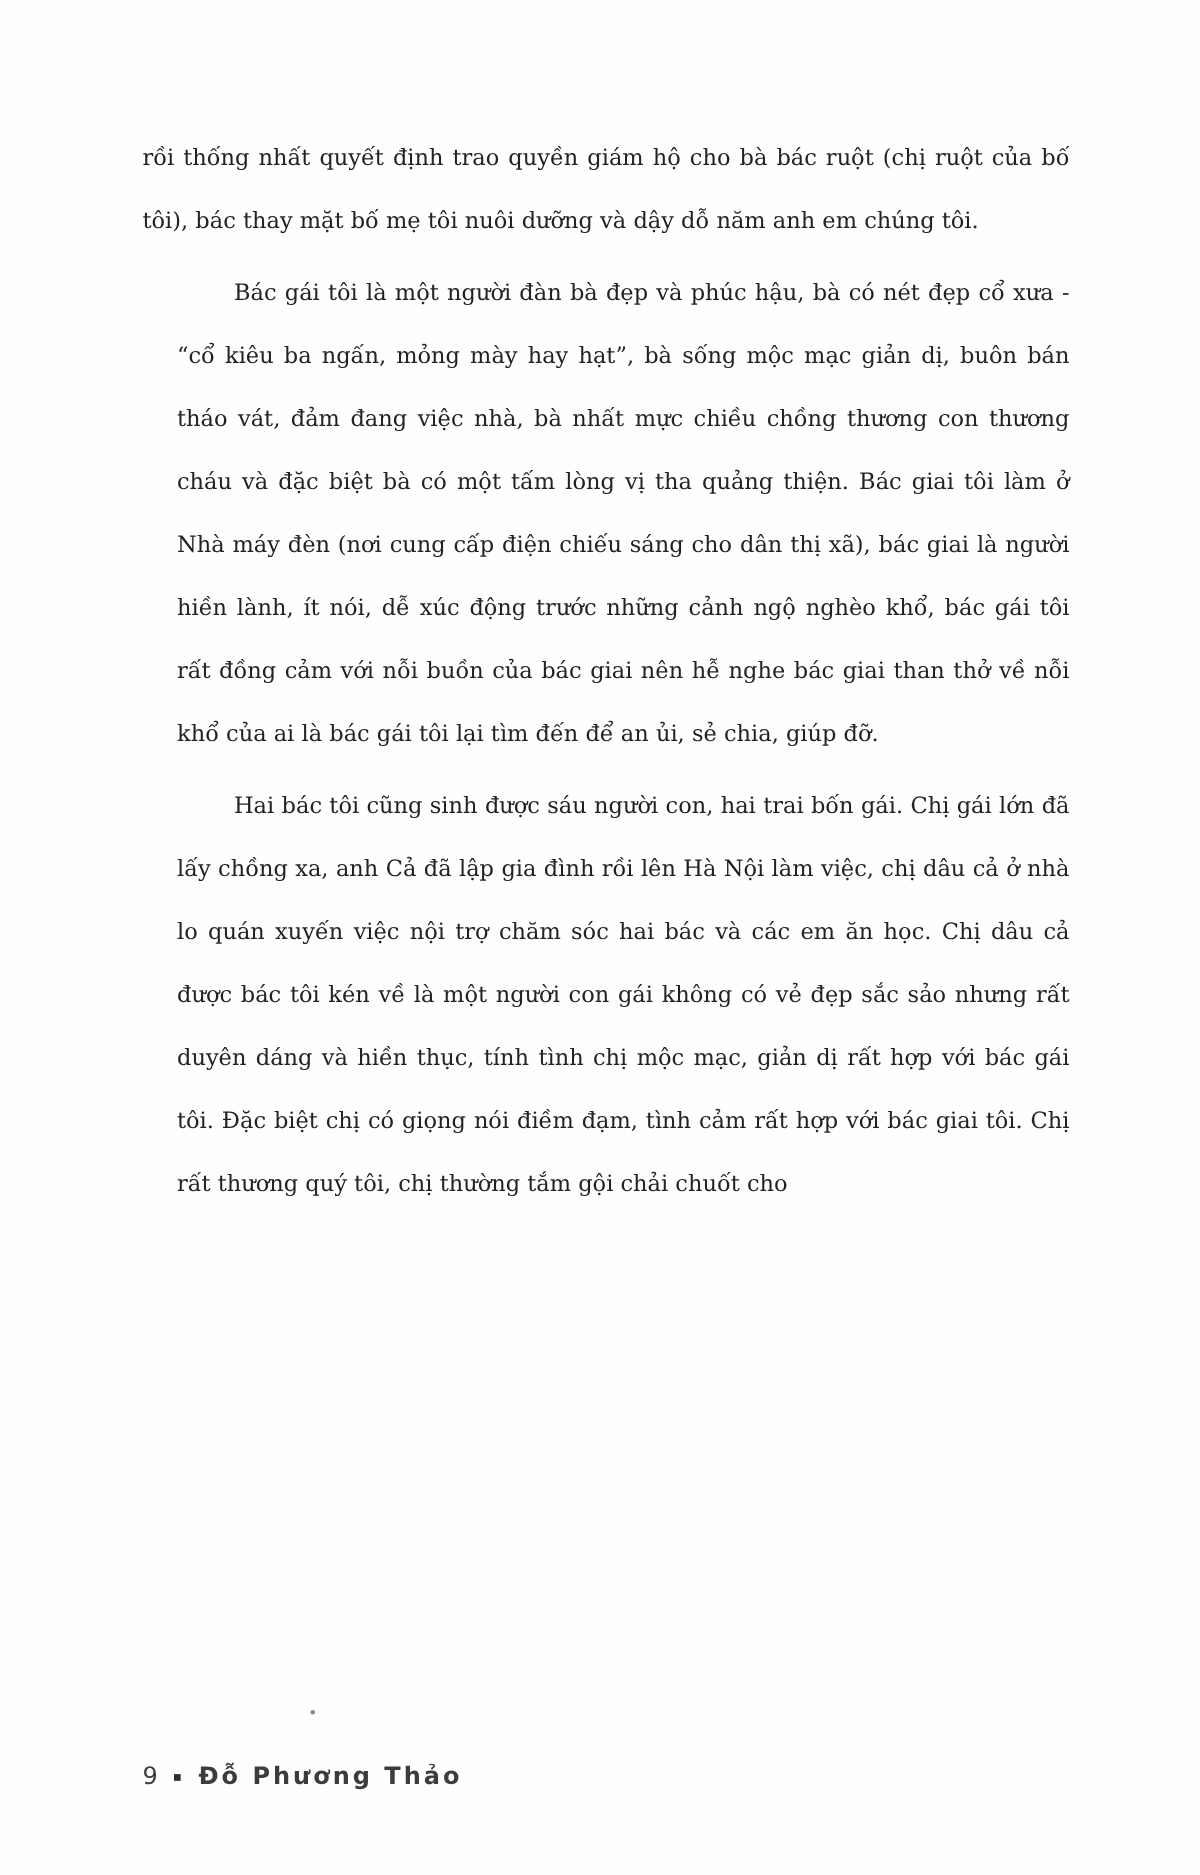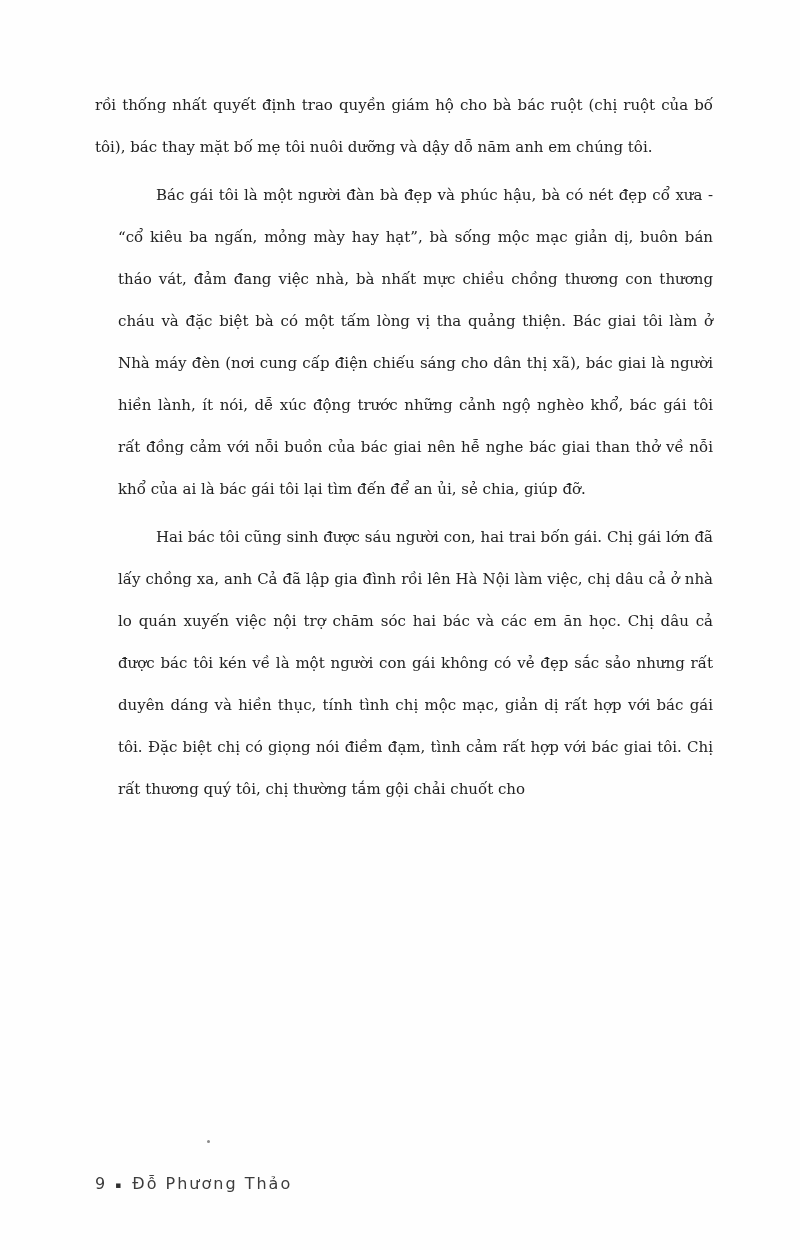--- a/index.html
+++ b/index.html
@@ -47,21 +47,21 @@
   }
   .footer .page-number {
     letter-spacing: 1px;
   }
   .footer .separator {
     font-size: 9px;
     color: #2e2e2e;
     transform: translateY(1px);
   }
   .footer .author {
-    font-weight: 400;
+    font-weight: 700;
   }
   .artifact-dot {
     position: absolute;
     left: 207px;
     top: 1140px;
     width: 3px;
     height: 3px;
     background: #8a8a8a;
     border-radius: 50%;
   }

